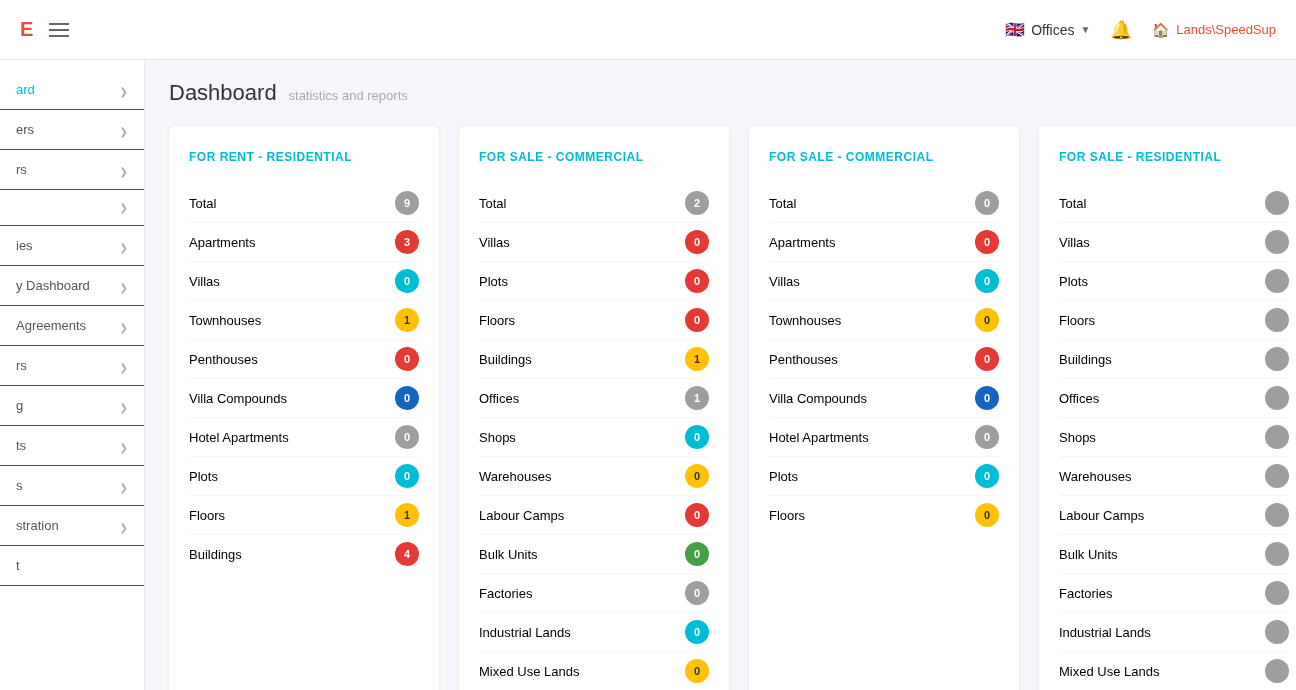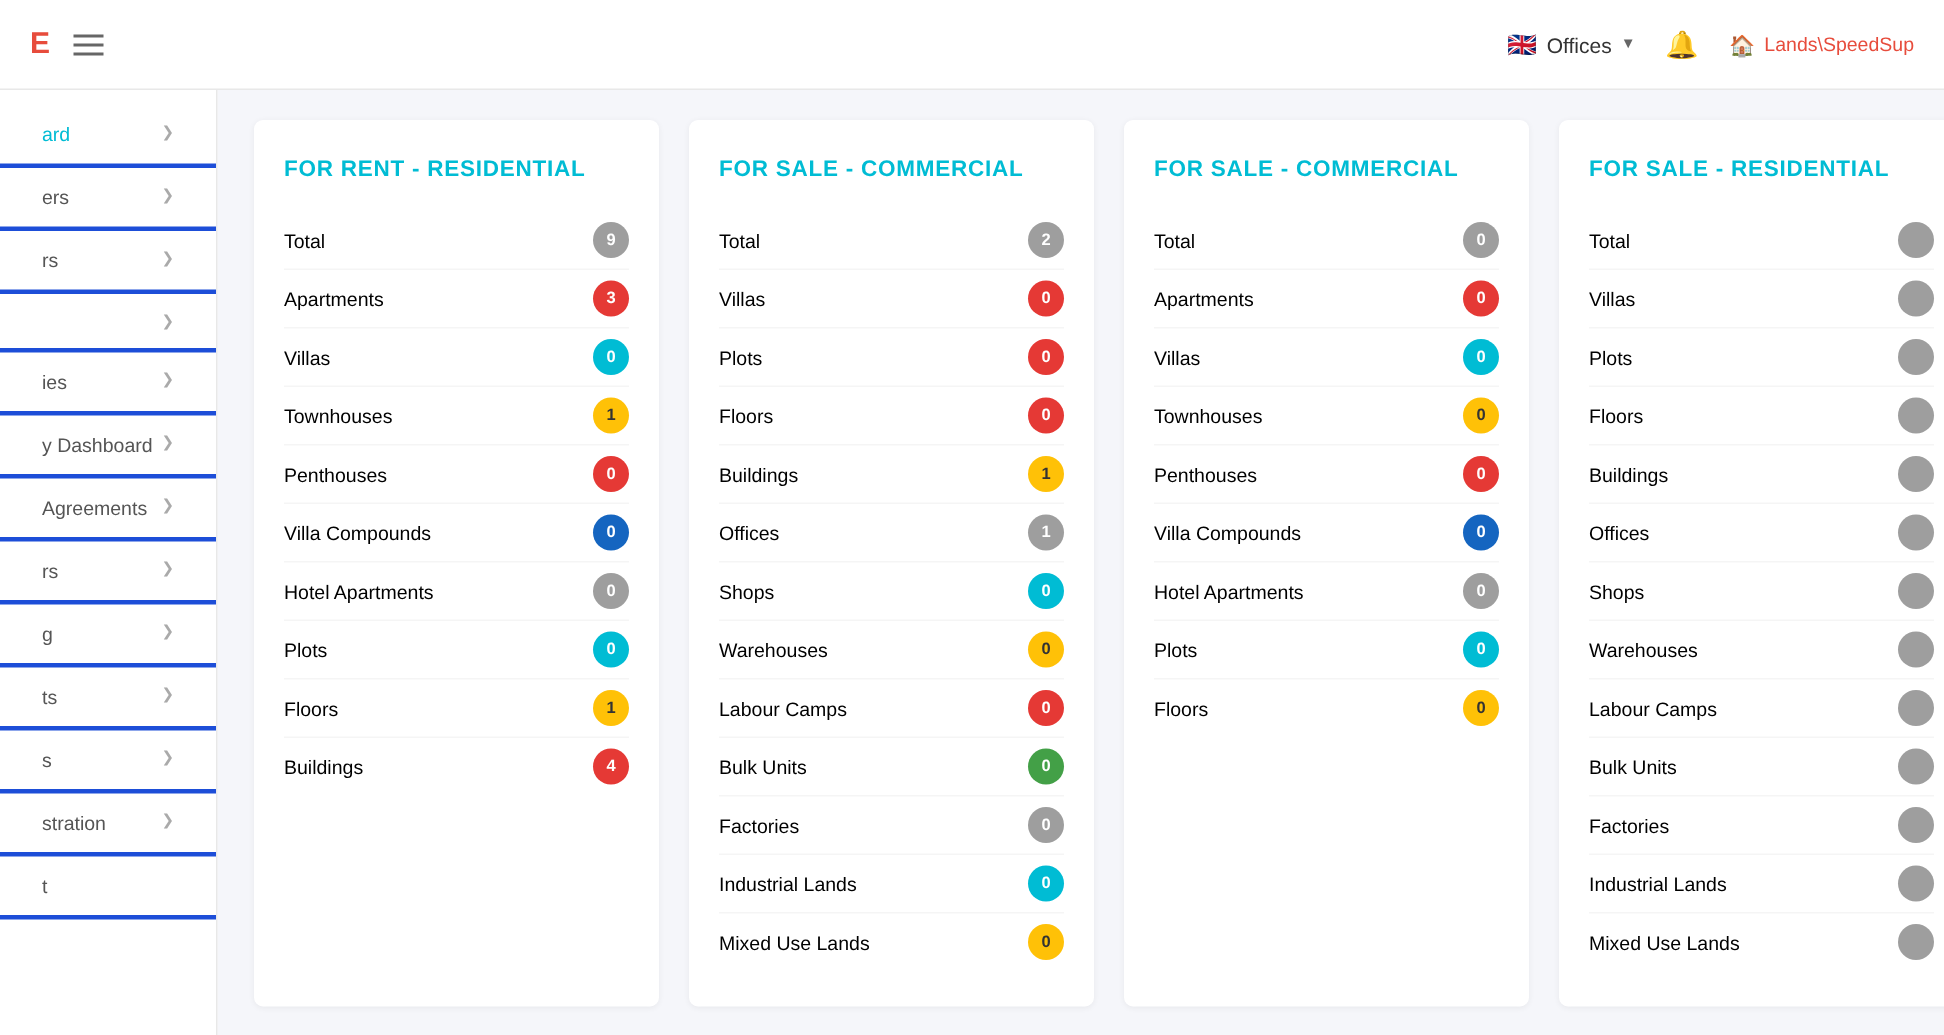--- a/index.html
+++ b/index.html
@@ -37,27 +37,27 @@
     .sidebar {
       width: 145px;
       background: #fff;
       border-right: 1px solid #e8e8e8;
       min-height: calc(100vh - 60px);
       padding-top: 10px;
       flex-shrink: 0;
     }
     .sidebar-item {
       display: flex;
-      align-items: flex-start;
+      align-items: flex-end;
       justify-content: space-between;
-      padding: 12px 28px;
+      padding: 12px 16px;
       color: #555;
       font-size: 13px;
       cursor: pointer;
-      border-bottom: 3px solid #1d4ed8;
+      border-bottom: 1px solid #1d4ed8;
     }
     .sidebar-item.active { color: #00bcd4; }
     .sidebar-chevron { font-size: 10px; color: #aaa; }
 
     
     .main-content { flex: 1; padding: 20px 24px; overflow-x: auto; }
 
     
     .page-title-area { margin-bottom: 20px; }
     .page-title { font-size: 22px; font-weight: 300; color: #333; display: inline; }
@@ -74,21 +74,21 @@
     .card {
       background: #fff;
       border-radius: 6px;
       padding: 24px 20px;
       min-width: 270px;
       flex: 1;
       box-shadow: 0 1px 4px rgba(0,0,0,0.06);
     }
 
     .card-title {
-      font-size: 15px;
+      font-size: 12px;
       font-weight: 700;
       color: #00bcd4;
       margin-bottom: 20px;
       letter-spacing: 0.5px;
     }
 
     .property-row {
       display: flex;
       align-items: center;
       justify-content: space-between;
@@ -198,20 +198,24 @@
       <span>stration</span>
       <span class="sidebar-chevron">❯</span>
     </div>
     <div class="sidebar-item">
       <span>t</span>
     </div>
   </nav>
 
   <main class="main-content">
 
+    <div class="page-title-area">
+      <span class="page-title">Dashboard</span>
+      <span class="page-subtitle">statistics and reports</span>
+    </div>
 
     <div class="dashboard-grid" id="dashboard-grid">
     <div class="card">
           <div class="card-title">FOR RENT - RESIDENTIAL</div>
           <div class="property-row">
             <span class="property-label">Total</span>
             <span class="badge badge-gray">9</span>
           </div>
           <div class="property-row">
             <span class="property-label">Apartments</span>

